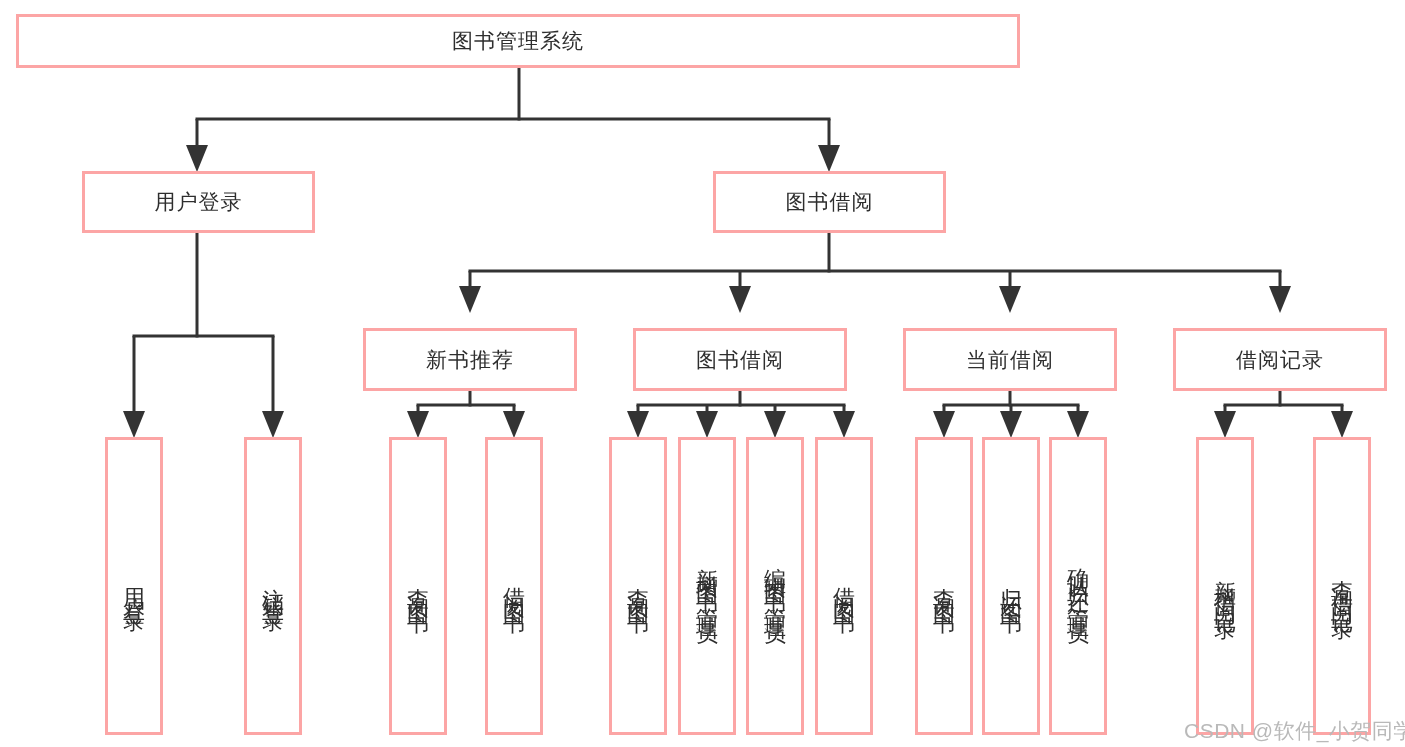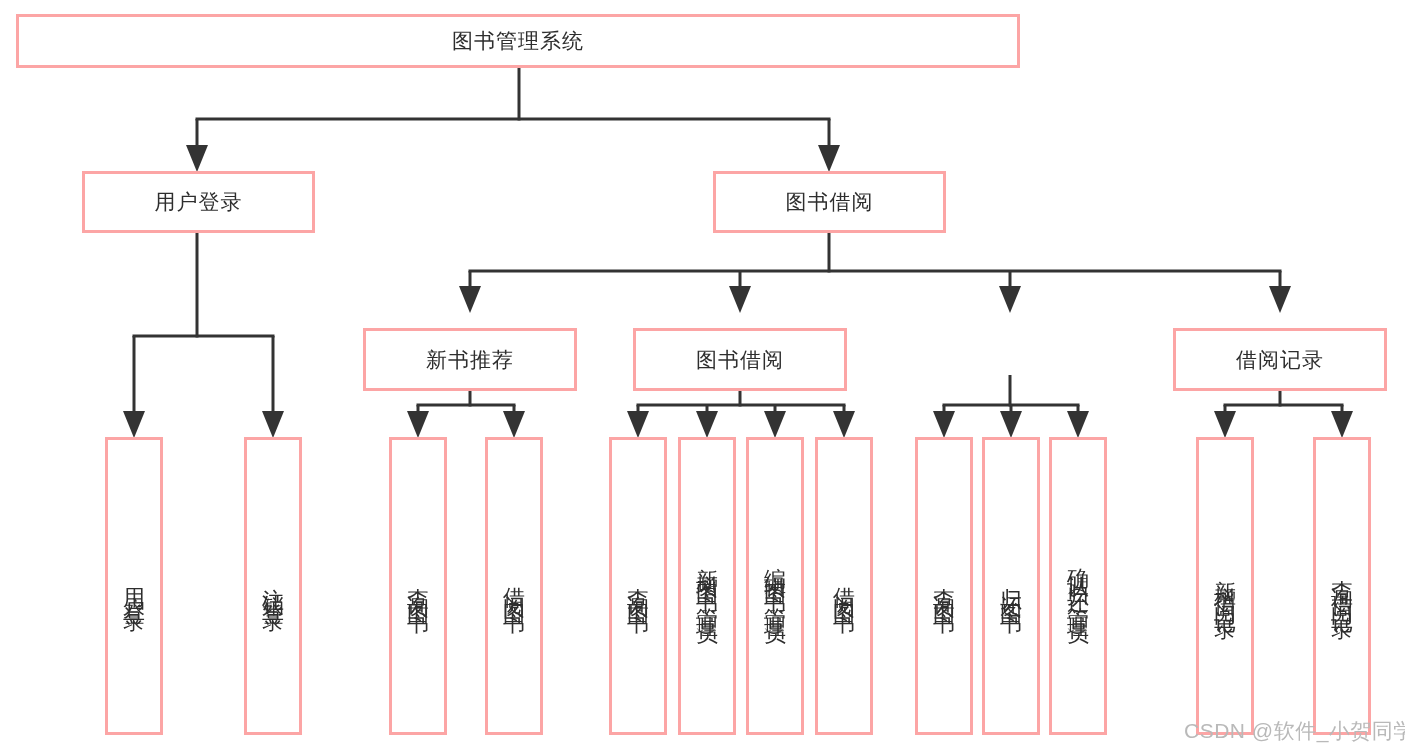--- a/index.html
+++ b/index.html
@@ -143,20 +143,21 @@
     </g>
   </svg>
 
   <div class="node node-root">图书管理系统</div>
 
   <div class="node node-l2" style="left:82px">用户登录</div>
   <div class="node node-l2" style="left:713px">图书借阅</div>
 
   <div class="node node-l3" style="left:363px">新书推荐</div>
   <div class="node node-l3" style="left:633px">图书借阅</div>
+  <div class="node node-l3" style="left:903px">当前借阅</div>
   <div class="node node-l3" style="left:1173px">借阅记录</div>
 
   <div class="node leaf" style="left:105px">用户登录</div>
   <div class="node leaf" style="left:244px">注销登录</div>
 
   <div class="node leaf" style="left:389px">查询图书</div>
   <div class="node leaf" style="left:485px">借阅图书</div>
 
   <div class="node leaf" style="left:609px">查询图书</div>
   <div class="node leaf" style="left:678px">新增图书（管理员）</div>

